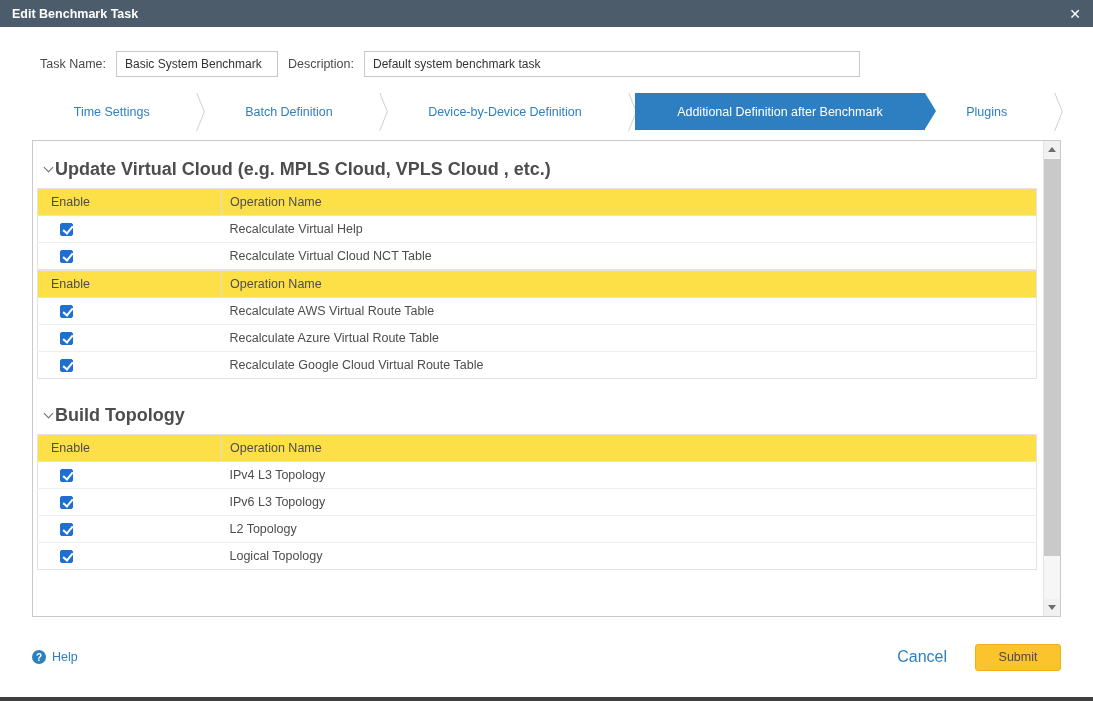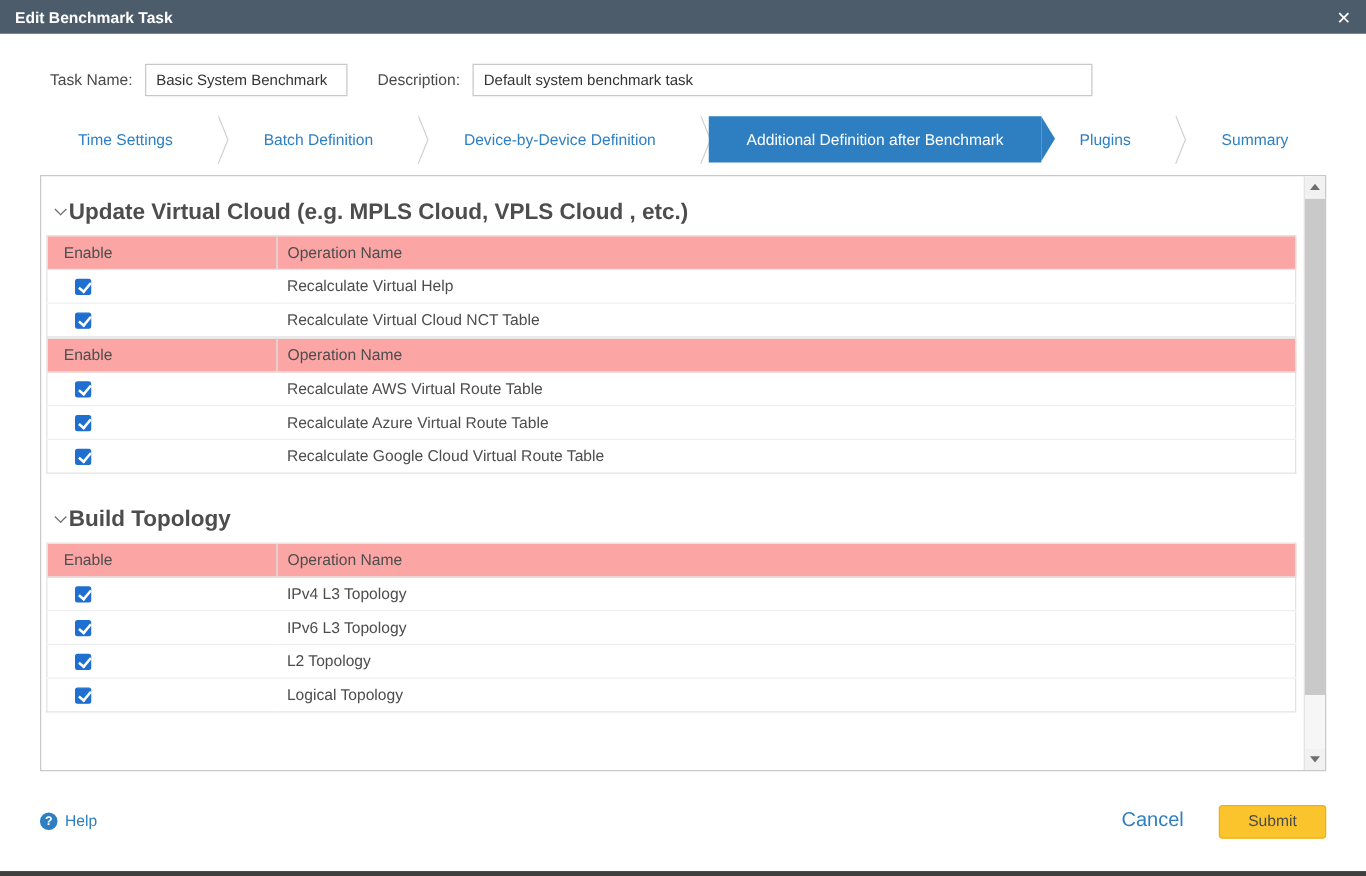--- a/index.html
+++ b/index.html
@@ -21,21 +21,21 @@
   }
   .close-x { font-weight:normal; font-size:14px; cursor:pointer; line-height:1; }
   
   .form-row { flex:0 0 auto; display:flex; align-items:center; padding:24px 0 0 40px; }
   .form-row label { font-size:12.5px; color:#4a4a4a; margin-right:10px; }
   .input {
     height:26px; border:1px solid #c8c8c8; padding:0 8px;
     font-size:12px; color:#333; font-family:inherit; background:#fff;
   }
   .input.task { width:162px; }
-  .desc-label { margin-left:24px; }
+  .desc-label { margin-left:10px; }
   .input.desc { width:496px; }
   
   .tabs { flex:0 0 37px; display:flex; align-items:stretch; margin:16px 32px 0 32px; }
   .tab {
     flex:1 1 auto; display:flex; align-items:center; justify-content:center;
     padding:0 18px; font-size:12.5px; color:var(--accent-blue,#2e7fc1);
     cursor:pointer; position:relative; white-space:nowrap;
   }
   .tab.active { background:var(--accent-blue,#2e7fc1); color:#fff; }
   .tab.active::after {
@@ -59,21 +59,21 @@
   .sec-header {
     display:flex; align-items:center; gap:3px; margin:18px 0 8px 8px;
     font-size:18px; color:#4d4d4d; cursor:pointer;font-weight:bold;
   }
   .chev {
     width:7px; height:7px; border-right:1.5px solid #6b6b6b;
     border-bottom:1.5px solid #6b6b6b; transform:rotate(45deg); margin-top:-4px;
   }
   table { width:100%; border-collapse:collapse; font-size:12.5px; color:#4d4d4d; border:1px solid #e3e3e3; }
   thead th {
-    background:#fca5a5; font-weight:normal; text-align:left; height:27px;
+    background:#fde047; font-weight:normal; text-align:left; height:27px;
     border-bottom:1px solid #e3e3e3; padding:0;
   }
   th.col-enable { width:184px; padding-left:13px; border-right:1px solid #dcdcdc; }
   th.col-op { padding-left:8px; }
   tbody tr { border-bottom:1px solid #efefef; }
   tbody tr:last-child { border-bottom:none; }
   tbody td { height:27px; padding:0; }
   .cell-enable { padding-left:22px; width:184px; }
   .cell-name { padding-left:8px; }
   .cb {
@@ -127,21 +127,20 @@
   <div class="tabs">
     <div class="tab">Time Settings</div>
     <div class="tab-sep"></div>
     <div class="tab">Batch Definition</div>
     <div class="tab-sep"></div>
     <div class="tab">Device-by-Device Definition</div>
     <div class="tab-sep"></div>
     <div class="tab active">Additional Definition after Benchmark</div>
     <div class="tab">Plugins</div>
     <div class="tab-sep"></div>
-    <div class="tab">Summary</div>
   </div>
 
   <div class="content-wrap">
     <div class="viewport">
 
       <div class="sec-header">
         <span class="chev"></span>
         <span>Update Virtual Cloud (e.g. MPLS Cloud, VPLS Cloud , etc.)</span>
       </div>
       <table>

